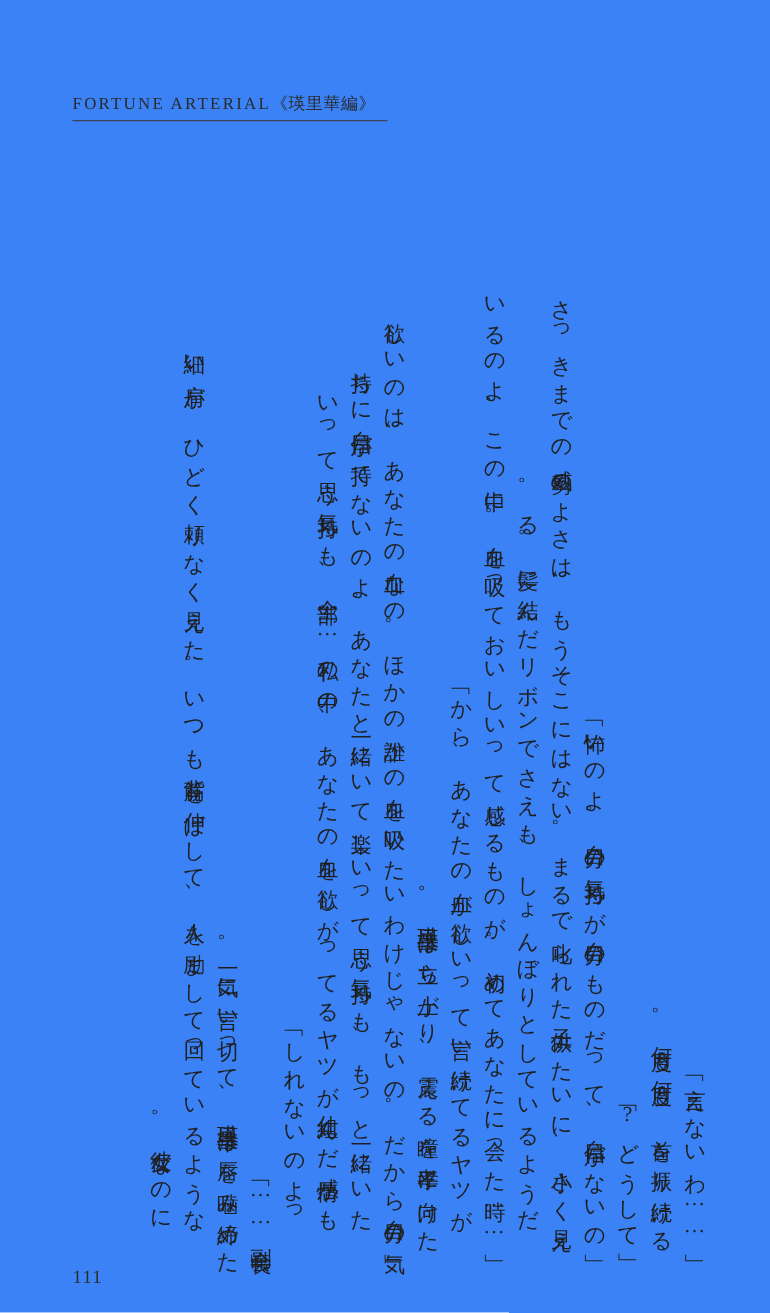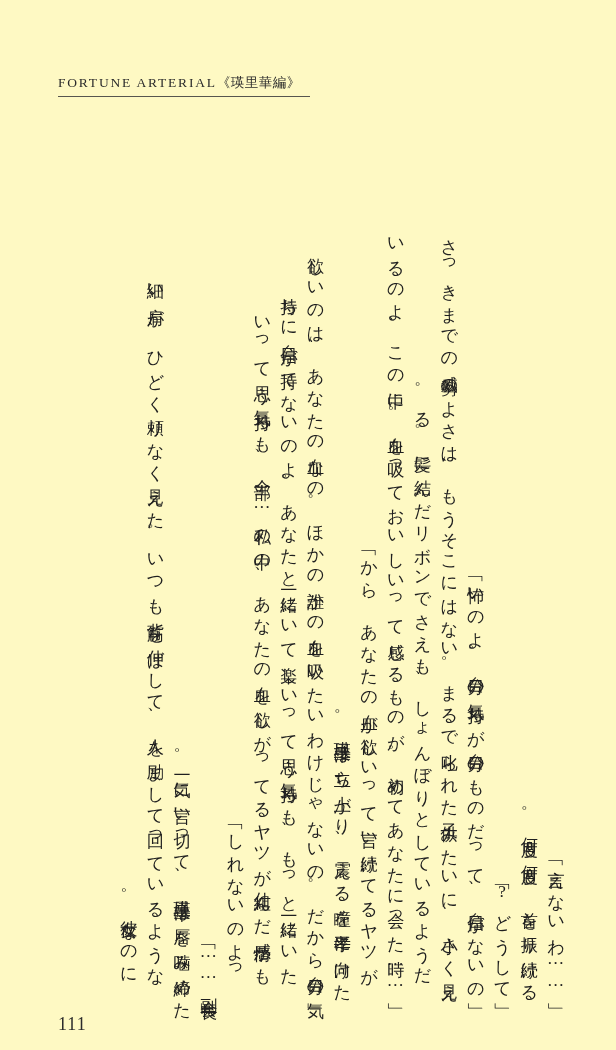--- a/index.html
+++ b/index.html
@@ -12,21 +12,21 @@
     height: 1050px;
     position: relative;
     font-family: "Liberation Serif", "DejaVu Serif", serif;
     color: #1a1a1a;
     overflow: hidden;
   }
 
   .page {
     position: absolute;
     inset: 0;
-    background: #fef9c3;
+    background: #3b82f6;
   }
 
   
   .running-head {
     position: absolute;
     top: 74px;
     left: 58px;
     font-size: 13.5px;
     letter-spacing: 1.4px;
     color: #2b2b2b;
@@ -83,21 +83,21 @@
   }
   .col.indent2 {
     padding-top: 34px;
   }
 
   
   .folio {
     position: absolute;
     left: 58px;
     top: 1014px;
-    font-size: 18px;
+    font-size: 15px;
     letter-spacing: 1px;
     color: #2b2b2b;
     font-family: "Liberation Serif", "DejaVu Serif", serif;
   }
 </style>
 </head>
 <body>
 
 <div class="page">
 

